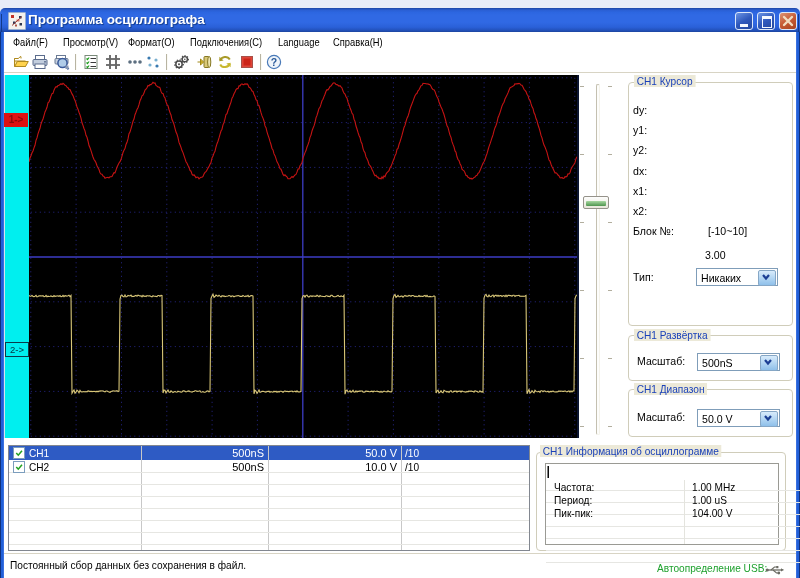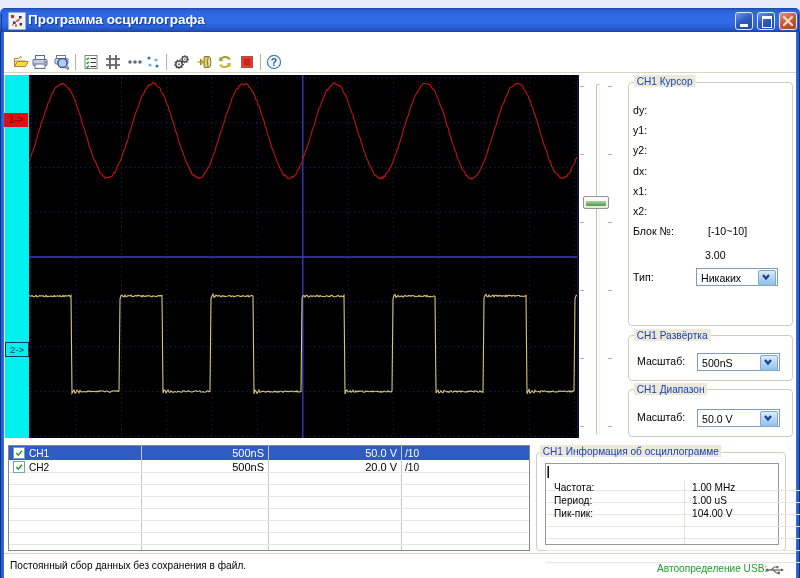--- a/index.html
+++ b/index.html
@@ -34,20 +34,28 @@
       </div>
 <div class="abs" style="left:779px;top:4px;width:18px;height:18px;border:1px solid #dce8fa;border-radius:3px;background:linear-gradient(150deg,#dd9474 0%,#c65a34 50%,#a84420 100%);box-sizing:border-box">
 <svg width="16" height="16" viewBox="0 0 16 16">
           <path d="M4 4l8 8M12 4l-8 8" stroke="#f2dcc0" stroke-width="2.4" stroke-linecap="round"></path>
         </svg></div>
 </div>
 
 <div class="abs" style="left:1px;top:6px;width:1px;height:18px;background:#123a8a"></div>
 <div class="abs" style="left:798px;top:6px;width:1px;height:18px;background:#123a8a"></div>
 
+<div class="abs" style="left:4px;top:24px;width:792px;height:19px;font-size:12px;color:#000">
+      <span style="position:absolute;left:9px;top:4px;font-size:11px;transform:scaleX(.85);transform-origin:0 0;white-space:nowrap">Файл(F)</span>
+      <span style="position:absolute;left:59px;top:4px;font-size:11px;transform:scaleX(.85);transform-origin:0 0;white-space:nowrap">Просмотр(V)</span>
+      <span style="position:absolute;left:124px;top:4px;font-size:11px;transform:scaleX(.85);transform-origin:0 0;white-space:nowrap">Формат(О)</span>
+      <span style="position:absolute;left:186px;top:4px;font-size:11px;transform:scaleX(.85);transform-origin:0 0;white-space:nowrap">Подключения(С)</span>
+      <span style="position:absolute;left:274px;top:4px;font-size:11px;transform:scaleX(.85);transform-origin:0 0;white-space:nowrap">Language</span>
+      <span style="position:absolute;left:329px;top:4px;font-size:11px;transform:scaleX(.85);transform-origin:0 0;white-space:nowrap">Справка(Н)</span>
+    </div>
 
 <div class="abs" style="left:4px;top:43px;width:792px;height:21px;border-bottom:1px solid #d8d4c4">
       <div style="position:absolute;left:9px;top:3px"><svg width="16" height="16" viewBox="0 0 16 16">
           <path d="M1.5 4.5h4l1.5-1.8h1v1.8" fill="none" stroke="#b08a1e"></path>
           <path d="M1.5 4.5v8h11v-5.5h-11z" fill="#ffe9a2" stroke="#b08a1e"></path>
           <path d="M1.7 12.5l2.6-5h11l-2.8 5z" fill="#ffd34e" stroke="#b08a1e"></path>
         </svg></div>
       <div style="position:absolute;left:28px;top:3px"><svg width="16" height="16" viewBox="0 0 16 16">
           <rect x="3.5" y="1.5" width="9" height="4.5" fill="#fff" stroke="#5a6b8c"></rect>
           <rect x="1" y="5.5" width="14" height="6" rx="1" fill="#c3cede" stroke="#5a6b8c"></rect>
@@ -234,21 +242,21 @@
 <div class="abs" style="left:155px;top:1px;width:100px;text-align:right;font-size:11px;color:#fff">500nS</div>
 <div class="abs" style="left:288px;top:1px;width:100px;text-align:right;font-size:11px;color:#fff">50.0 V</div>
 <div class="abs" style="left:396px;top:1px;font-size:11px;color:#fff;transform:scaleX(.92);transform-origin:0 0">/10</div>
 <div class="abs" style="left:4px;top:15px;width:12px;height:12px;background:#fff;border:1px solid #7b9dbd;box-sizing:border-box">
         <svg width="10" height="10" viewBox="0 0 11 11" style="position:absolute;left:0px;top:0px">
           <path d="M2.5 5.5l2.2 2.4L8.8 3" fill="none" stroke="#21a121" stroke-width="1.7"></path>
         </svg>
       </div>
 <div class="abs" style="left:20px;top:15px;font-size:11px;color:#000;transform:scaleX(.92);transform-origin:0 0">CH2</div>
 <div class="abs" style="left:155px;top:15px;width:100px;text-align:right;font-size:11px;color:#000">500nS</div>
-<div class="abs" style="left:288px;top:15px;width:100px;text-align:right;font-size:11px;color:#000">20.0 V</div>
+<div class="abs" style="left:288px;top:15px;width:100px;text-align:right;font-size:11px;color:#000">10.0 V</div>
 <div class="abs" style="left:396px;top:15px;font-size:11px;color:#000;transform:scaleX(.92);transform-origin:0 0">/10</div>
 </div>
 
 <div class="group" style="left:536px;top:444px;width:250px;height:99px"></div>
 <div class="gtitle" style="left:540px;top:437px">CH1 Информация об осциллограмме</div>
 <div class="abs" style="left:545px;top:455px;width:234px;height:82px;background:#fff;border:1px solid #9a9a94;box-sizing:border-box">
 I<div class="abs" style="left:0;top:26px;width:520px;height:1px;background:#e6e6e2"></div><div class="abs" style="left:0;top:38px;width:520px;height:1px;background:#e6e6e2"></div><div class="abs" style="left:0;top:50px;width:520px;height:1px;background:#e6e6e2"></div><div class="abs" style="left:0;top:62px;width:520px;height:1px;background:#e6e6e2"></div><div class="abs" style="left:0;top:74px;width:520px;height:1px;background:#e6e6e2"></div><div class="abs" style="left:0;top:86px;width:520px;height:1px;background:#e6e6e2"></div><div class="abs" style="left:0;top:98px;width:520px;height:1px;background:#e6e6e2"></div>
 <div class="abs" style="left:138px;top:16px;width:1px;height:64px;background:#e4e4de"></div>
 <span class="abs" style="left:8px;top:17px;font-size:11px;transform:scaleX(.92);transform-origin:0 0;white-space:nowrap">Частота:</span><span class="abs" style="left:146px;top:17px;font-size:11px;transform:scaleX(.92);transform-origin:0 0;white-space:nowrap">1.00 MHz</span>
 <span class="abs" style="left:8px;top:30px;font-size:11px;transform:scaleX(.92);transform-origin:0 0;white-space:nowrap">Период:</span><span class="abs" style="left:146px;top:30px;font-size:11px;transform:scaleX(.92);transform-origin:0 0;white-space:nowrap">1.00 uS</span>

